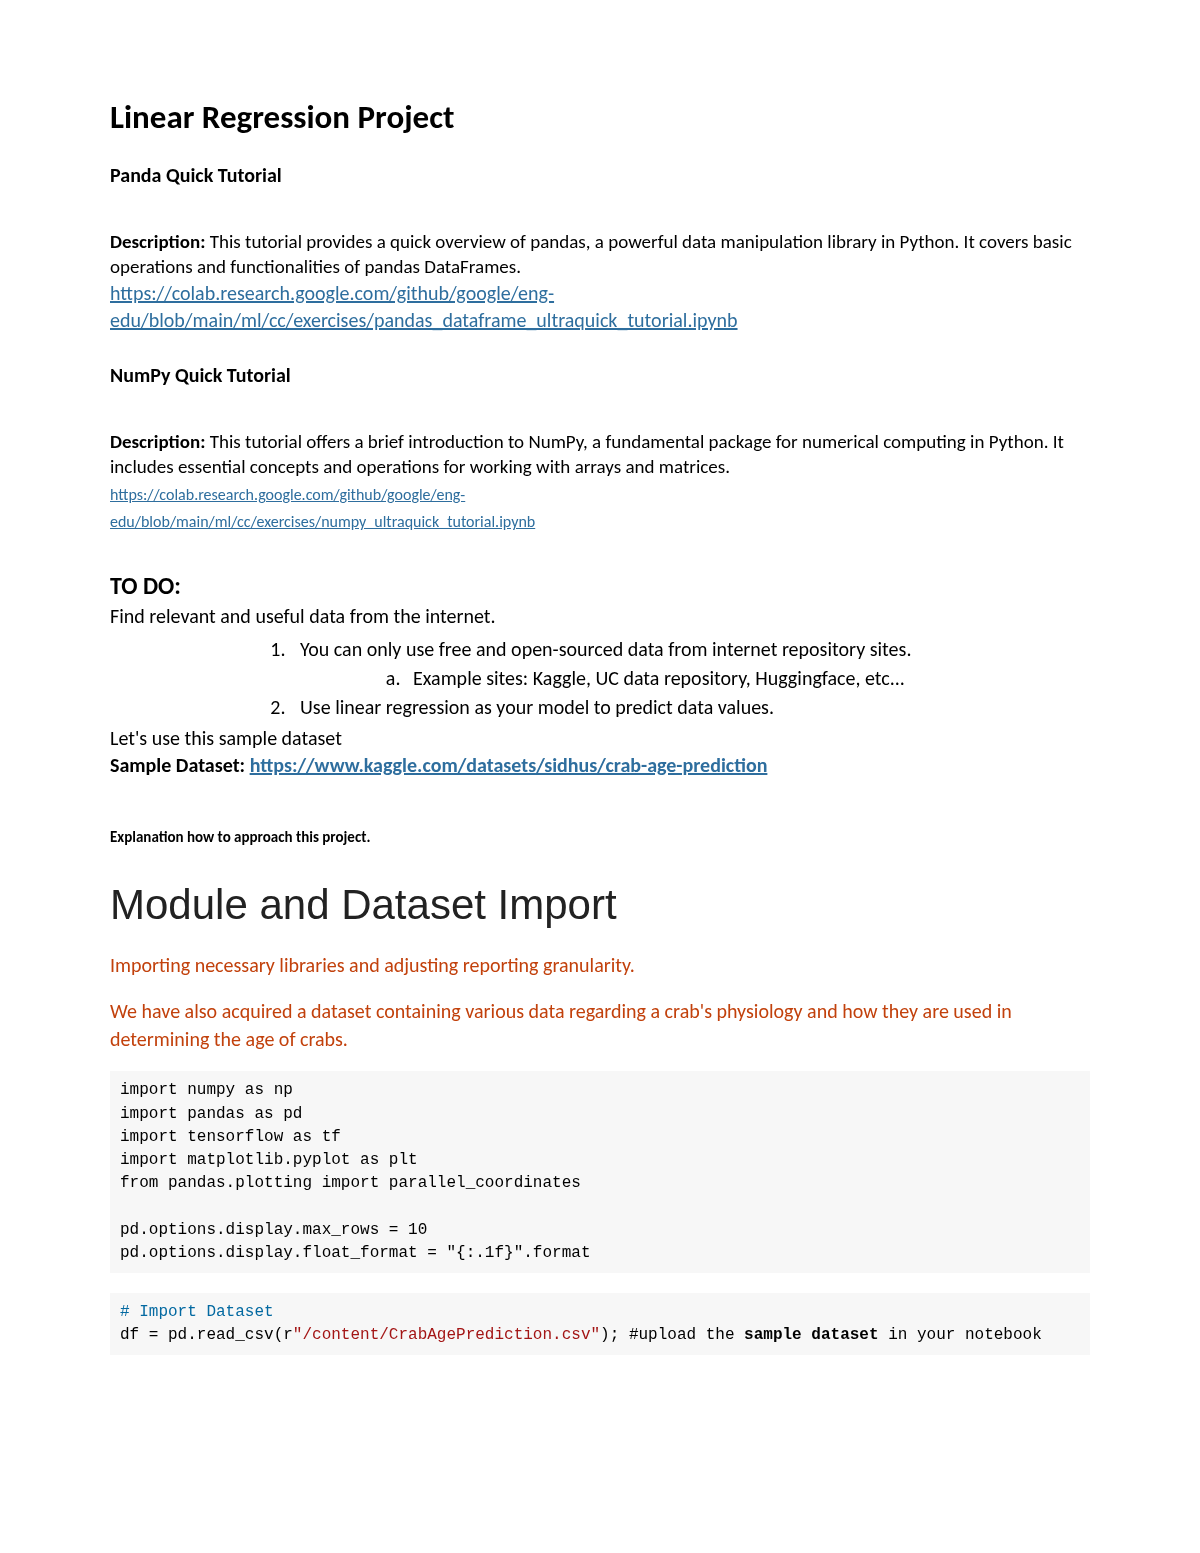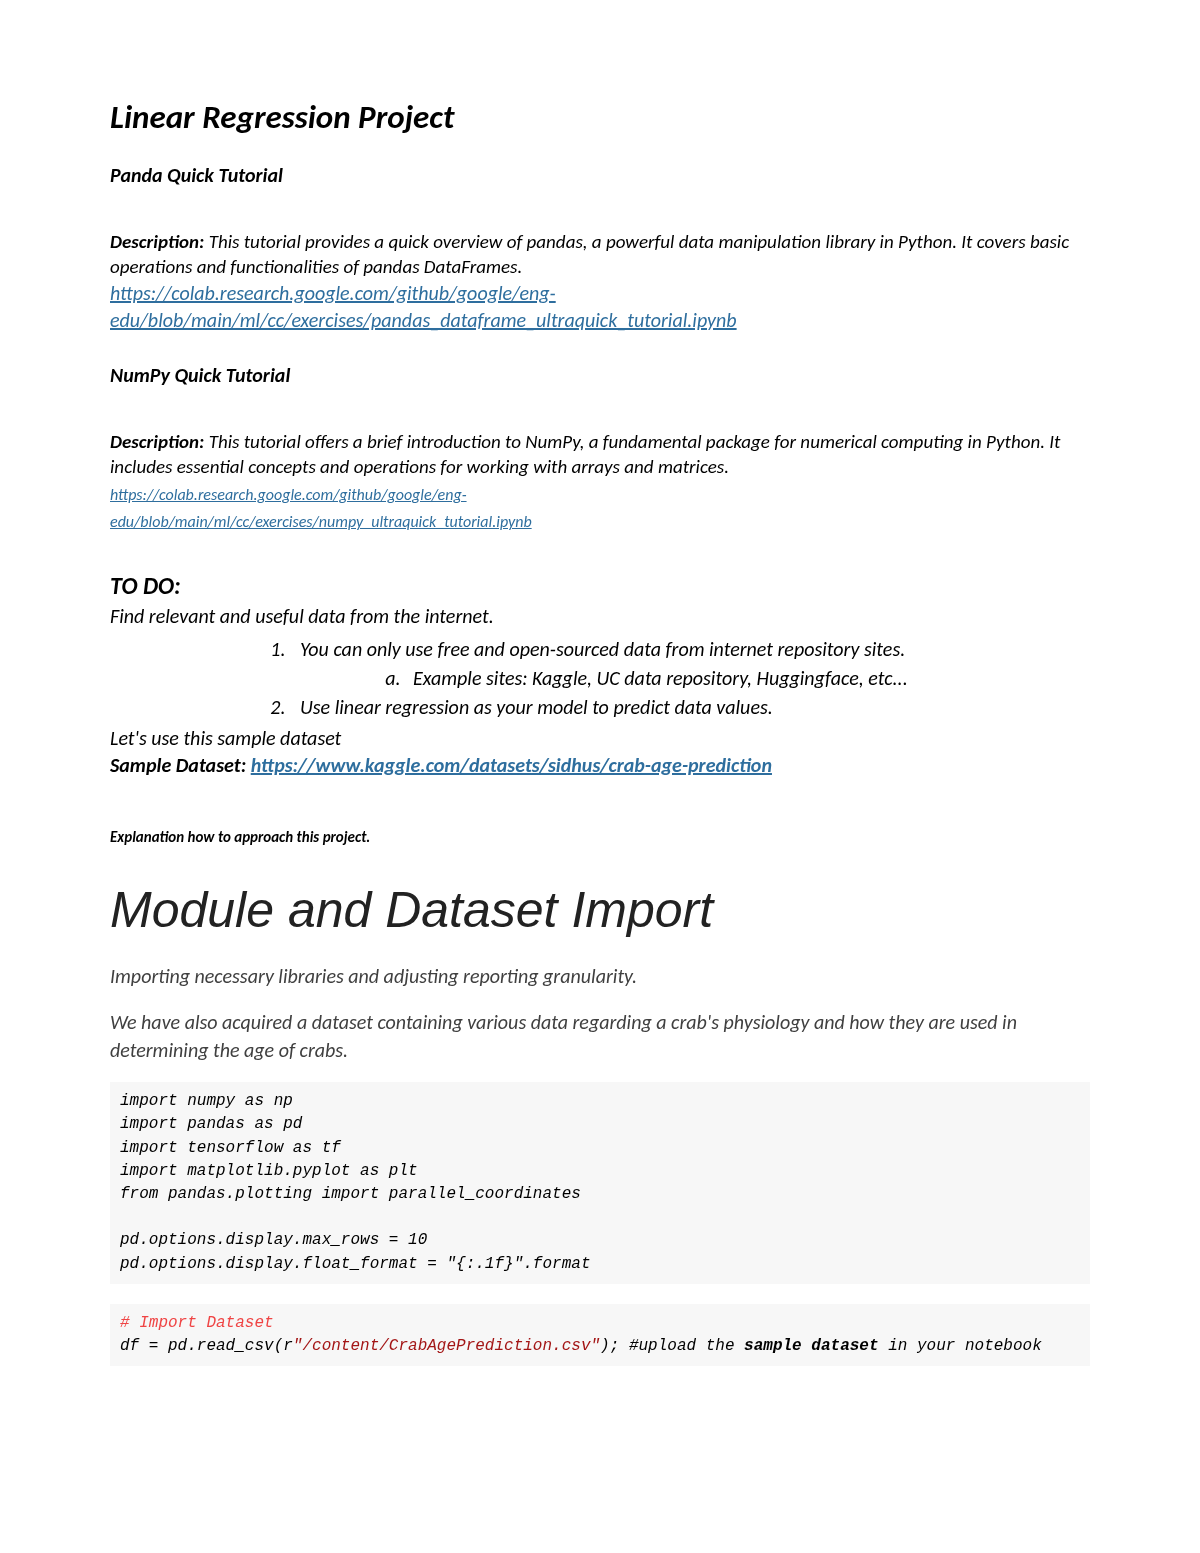--- a/index.html
+++ b/index.html
@@ -1,15 +1,15 @@
 <!DOCTYPE html>
 <html><head>
 <meta charset="utf-8">
 <style>
-  * { box-sizing: border-box; margin: 0; padding: 0; font-style: italic; }
+  * { box-sizing: border-box; margin: 0; padding: 0; }
   body {
     font-family: Calibri, "Segoe UI", Arial, sans-serif;
     background: #fff;
     color: #000;
     width: 1200px;
     padding: 95px 110px 60px 110px;
     font-size: 20px;
     line-height: 1.35;
   }
   h1.page-title {
@@ -60,42 +60,42 @@
     font-weight: 700;
   }
   .explain-heading {
     font-weight: 700;
     font-size: 15px;
     margin-top: 48px;
     margin-bottom: 30px;
   }
   h1.module-title {
     font-family: Arial, "Segoe UI", sans-serif;
-    font-size: 50px;
+    font-size: 42px;
     font-weight: 400;
     color: #222;
     margin-bottom: 18px;
   }
   p.module-para {
     font-size: 20px;
-    color: #404040;
+    color: #c2410c;
     margin-bottom: 18px;
     line-height: 1.4;
   }
   pre.code-block {
     background: #f7f7f7;
     font-family: "Courier New", Courier, monospace;
     font-size: 16px;
     padding: 8px 10px;
     line-height: 1.45;
     white-space: pre-wrap;
     color: #000;
     margin-bottom: 20px;
   }
-  pre.code-block .c-comment { color: #ef4444; margin-top: 12px; }
+  pre.code-block .c-comment { color: #0369a1; margin-top: 12px; }
   pre.code-block .c-string { color: #a31515; }
   pre.code-block .c-bold { font-weight: 700; }
 </style>
 </head>
 <body>
 
 <h1 class="page-title">Linear Regression Project</h1>
 
 <div>
   <div class="sub-heading">Panda Quick Tutorial</div>

